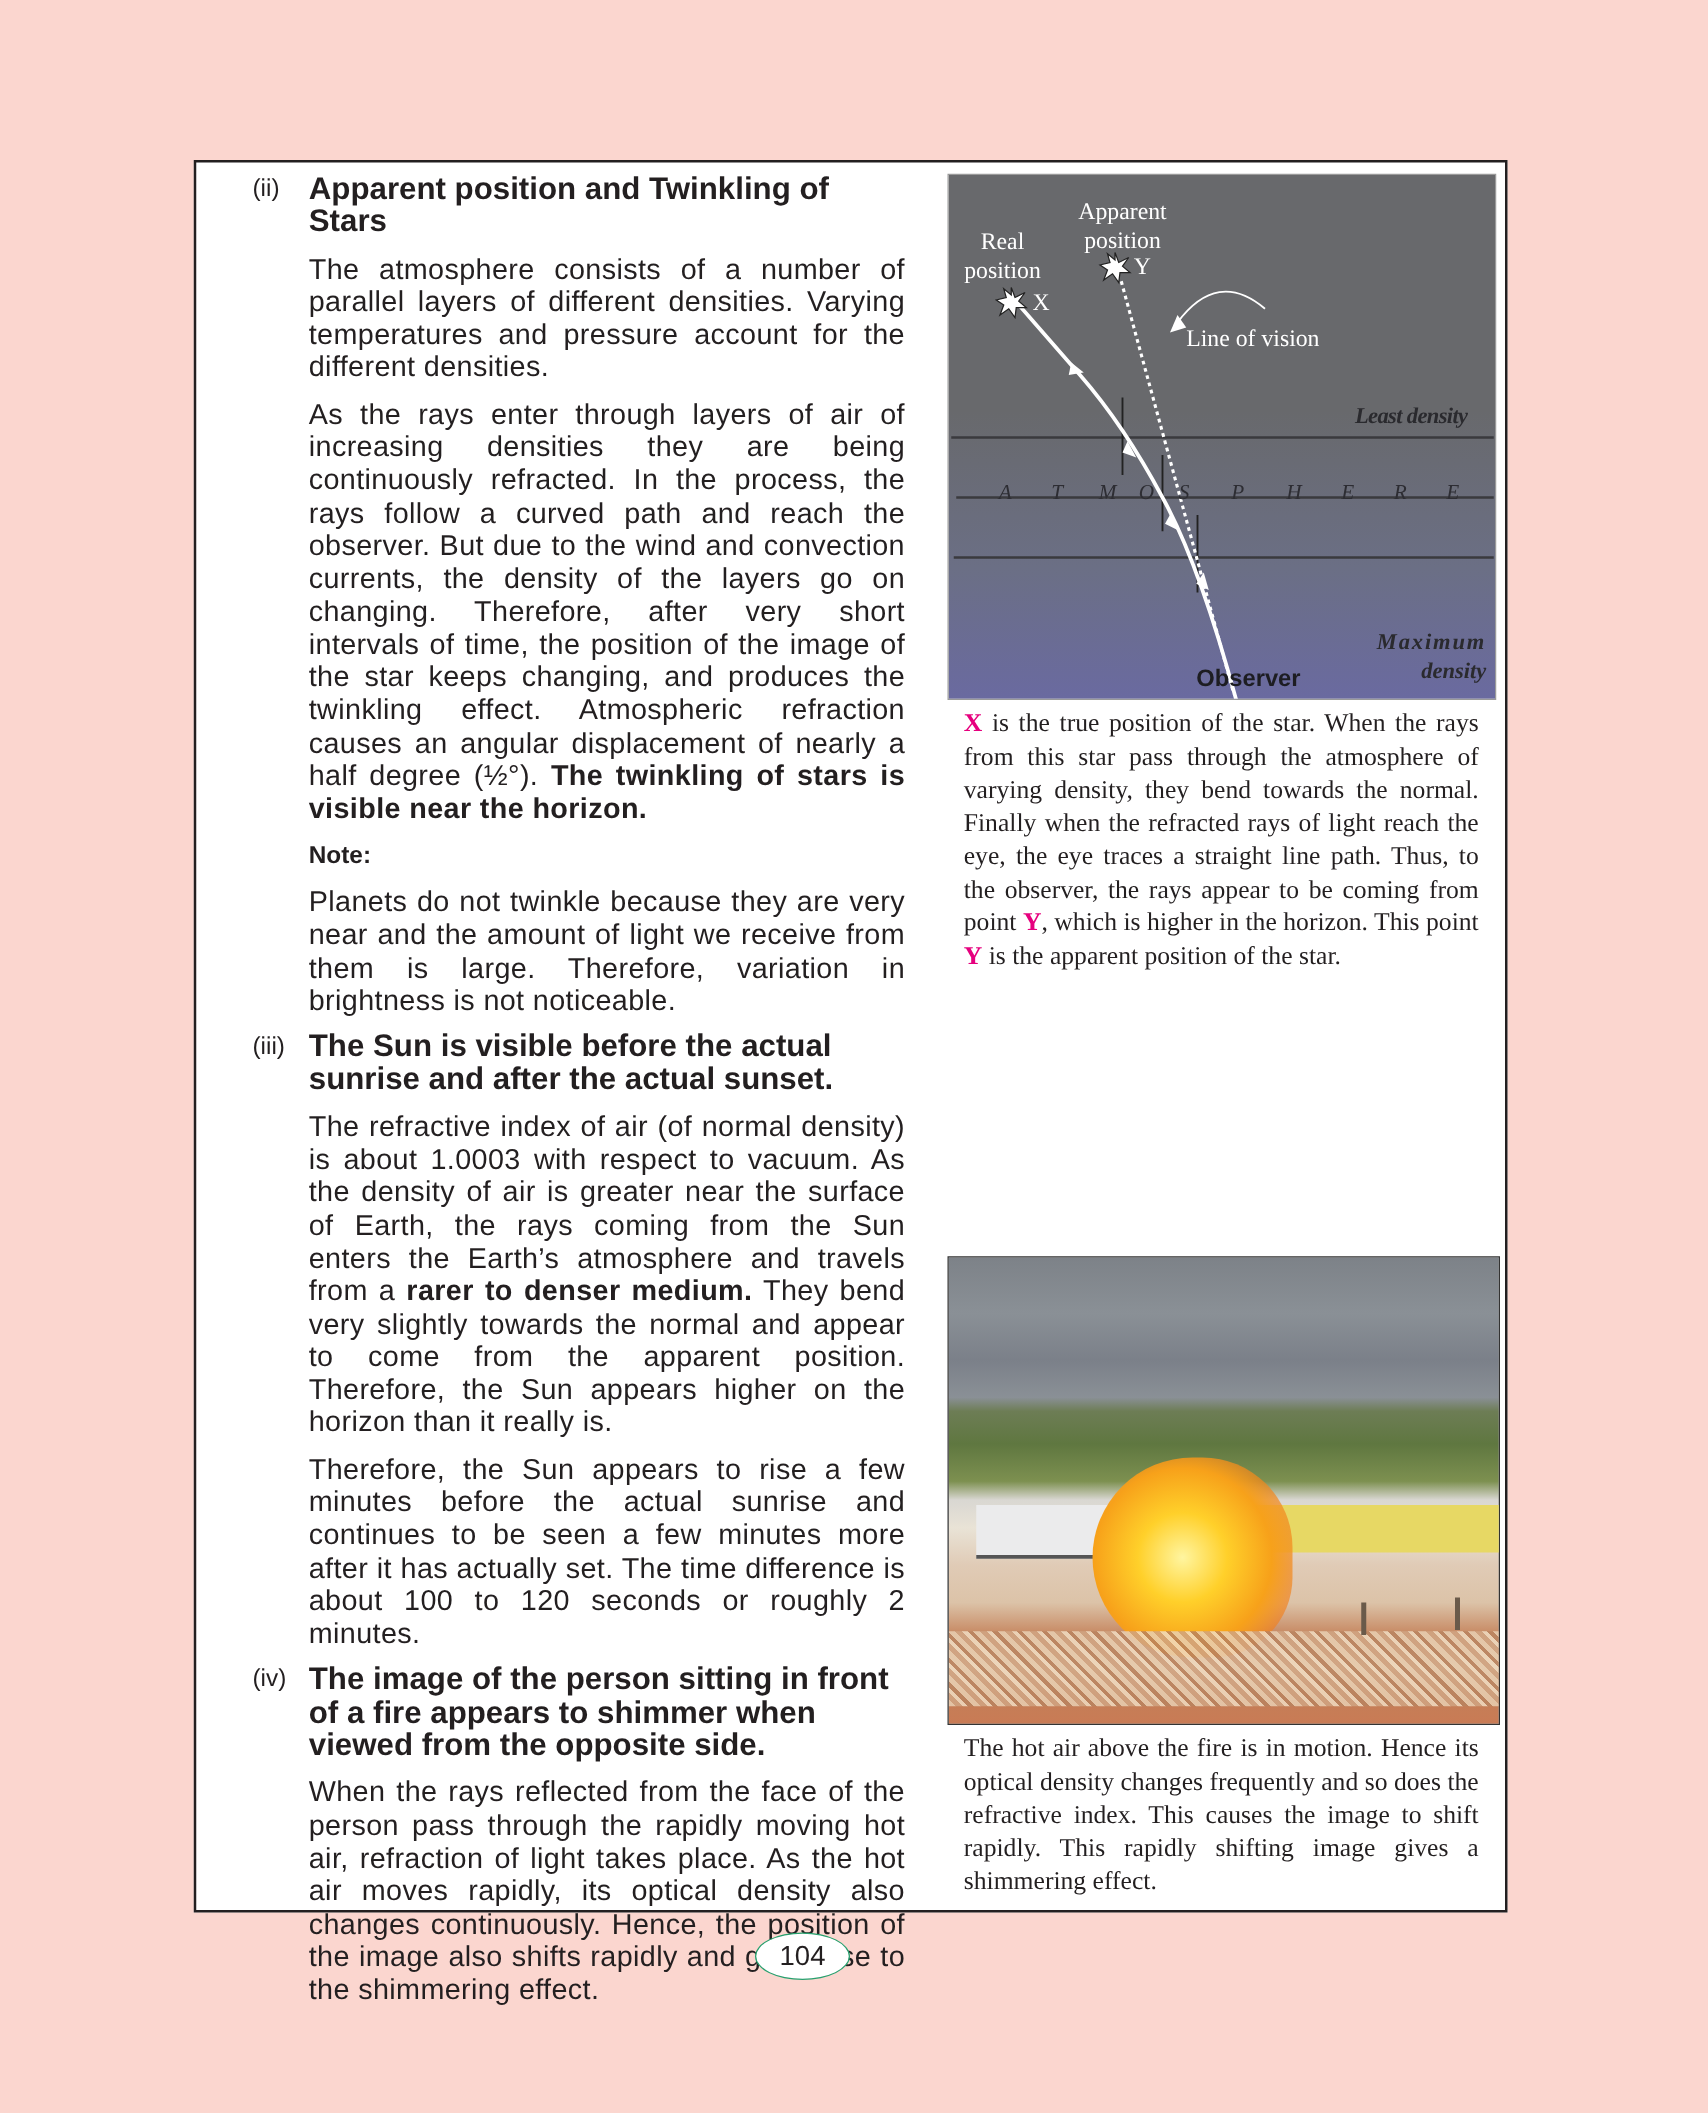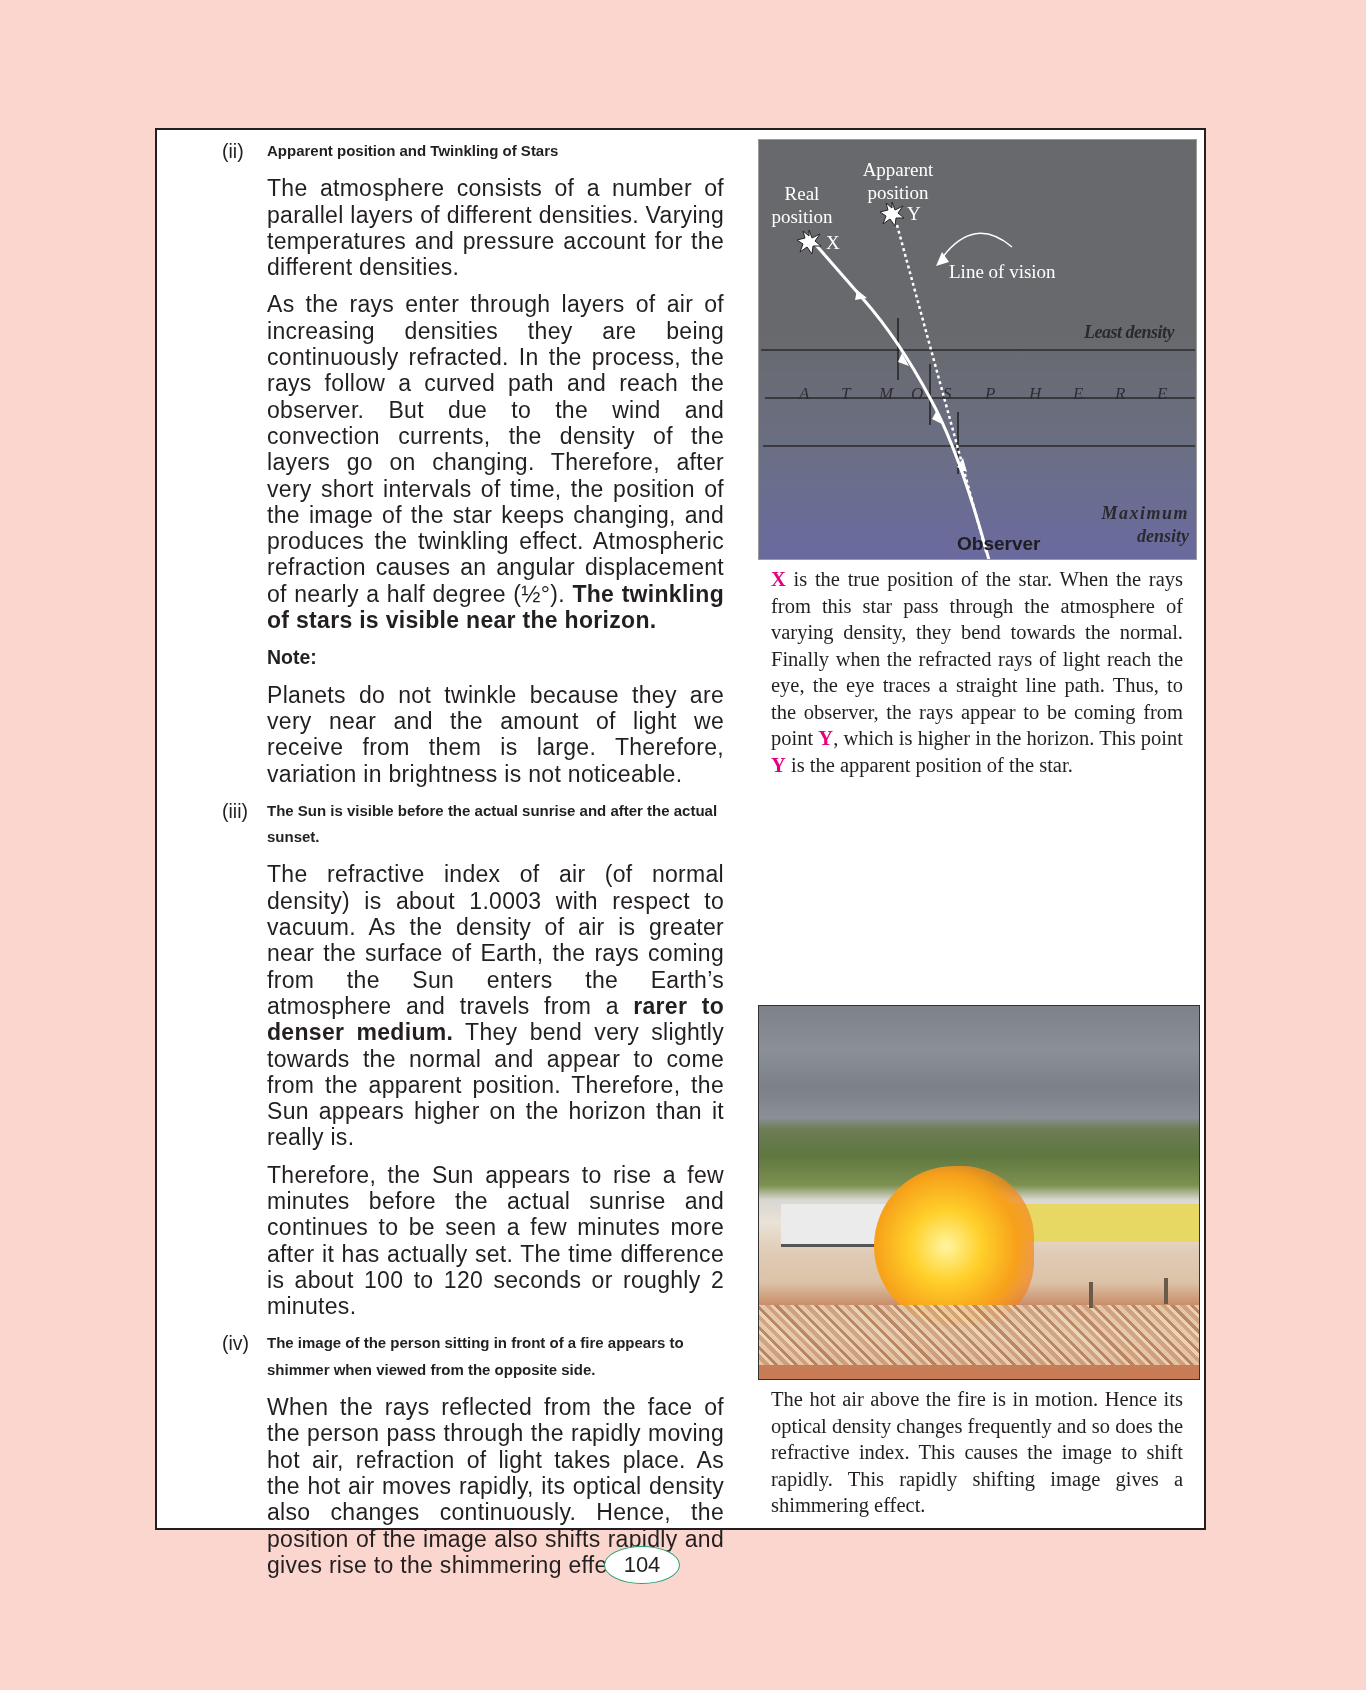--- a/index.html
+++ b/index.html
@@ -5,23 +5,23 @@
   html, body { margin:0; padding:0; }
   body {
     width:1366px; height:1690px; background:#fbd6cf; position:relative;
     font-family:"Liberation Sans", sans-serif; color:#231f20; overflow:hidden;
   }
   .page-box {
     position:absolute; left:155px; top:128px; width:1051px; height:1402px;
     background:#ffffff; border:2px solid #231f20; box-sizing:border-box;
   }
   .left-col { position:absolute; left:45px; top:8px; width:522px; }
-  .item { position:relative; padding-left:45px;margin-left:20px; }
+  .item { position:relative; padding-left:45px; }
   .item-label { position:absolute; left:0; top:0; font-size:19.5px; line-height:26.3px; }
-  .heading { font-weight:bold; font-size:15px; line-height:26.3px; margin:0 0 11px 0; }
+  .heading { font-weight:bold; font-size:25px; line-height:26.3px; margin:0 0 11px 0; }
   .para {
     font-size:23px; line-height:26.3px; margin:0 0 11px 0; text-align:justify;
     letter-spacing:0.3px;
   }
   .para b { font-weight:bold; }
   .note-heading { font-weight:bold; font-size:19.5px; line-height:26.3px; margin:0 0 11px 0; }
 
   .diagram {
     position:absolute; left:601px; top:9px; width:439px; height:421px;
     background:linear-gradient(to bottom, #68696c 0%, #68696c 45%, #6b6f85 75%, #6a6aa0 100%);

